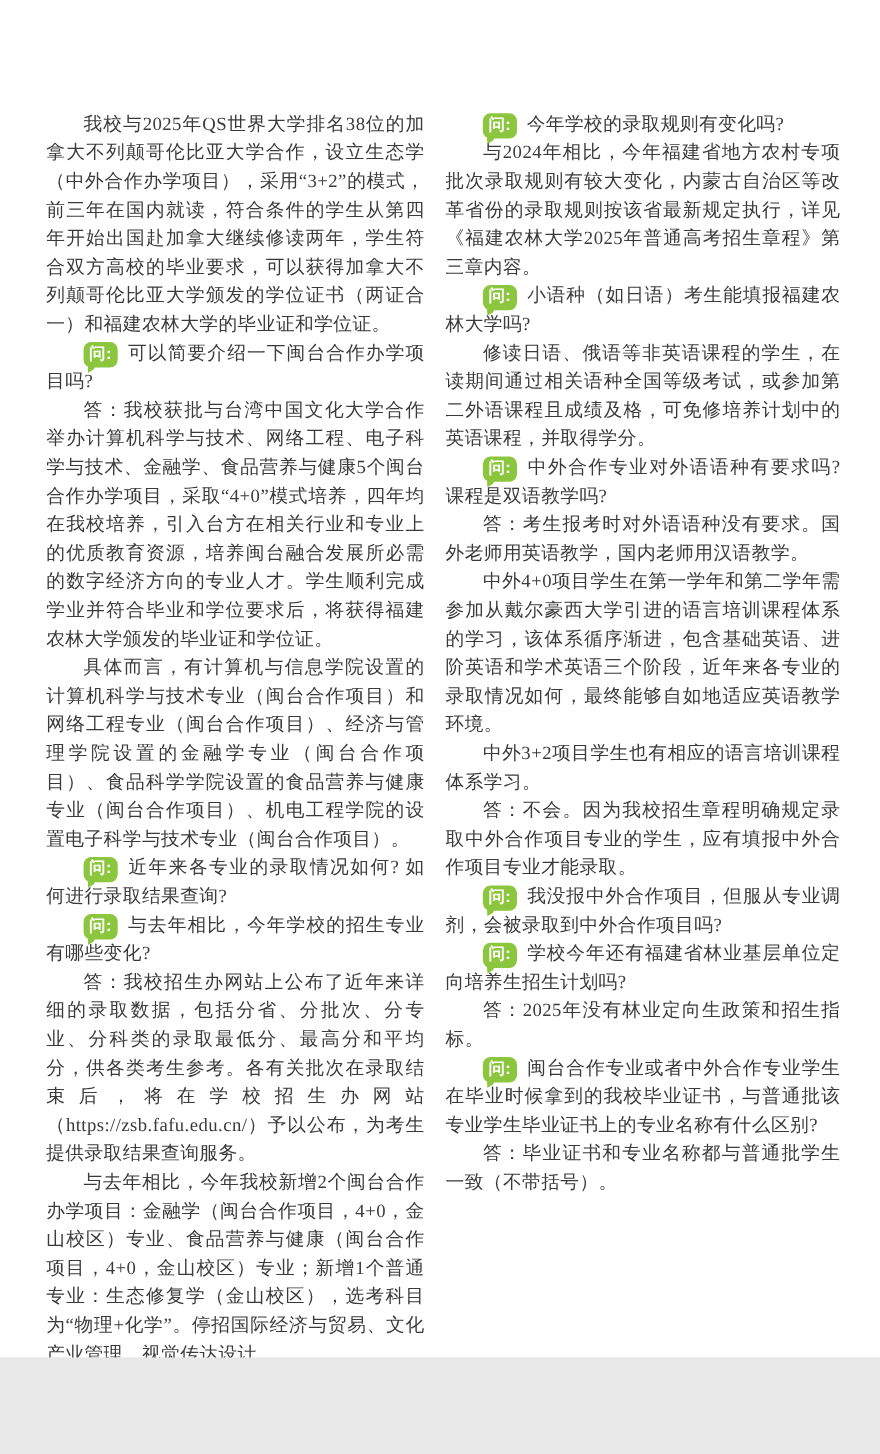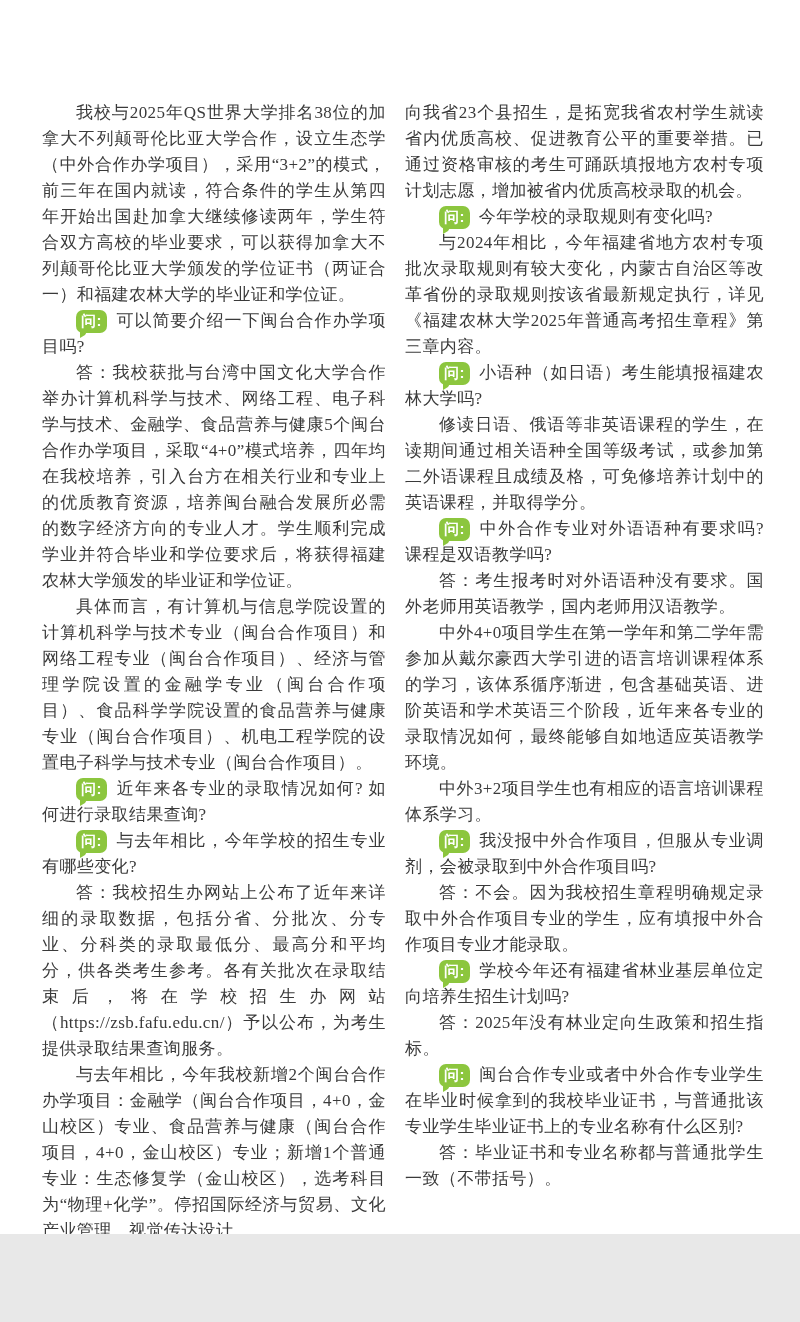--- a/index.html
+++ b/index.html
@@ -92,31 +92,30 @@
       <p class="blk">具体而言，有计算机与信息学院设置的计算机科学与技术专业（闽台合作项目）和网络工程专业（闽台合作项目）、经济与管理学院设置的金融学专业（闽台合作项目）、食品科学学院设置的食品营养与健康专业（闽台合作项目）、机电工程学院的设置电子科学与技术专业（闽台合作项目）。</p>
       <p class="blk"><span class="qbadge">问:</span><span>近年来各专业的录取情况如何? 如何进行录取结果查询?</span></p>
       <p class="blk"><span class="qbadge">问:</span><span>与去年相比，今年学校的招生专业有哪些变化?</span></p>
       <p class="blk">答：我校招生办网站上公布了近年来详细的录取数据，包括分省、分批次、分专业、分科类的录取最低分、最高分和平均分，供各类考生参考。各有关批次在录取结束后，将在学校招生办网站（https://zsb.fafu.edu.cn/）予以公布，为考生提供录取结果查询服务。</p>
       <p class="blk">与去年相比，今年我校新增2个闽台合作办学项目：金融学（闽台合作项目，4+0，金山校区）专业、食品营养与健康（闽台合作项目，4+0，金山校区）专业；新增1个普通专业：生态修复学（金山校区），选考科目为“物理+化学”。停招国际经济与贸易、文化产业管理、视觉传达设计。</p>
       <p class="blk"><span class="qbadge">问:</span><span>什么是地方农村专项计划?</span></p>
       <p class="blk">地方农村专项招生计划，是根据上级有关政策，我省组织省属高校实施的专项招生计划，面</p>
     </div>
 
     <div class="col col-right">
-      <p class="blk noindent">向我省23个县招生，是拓宽我省农村学生就读省内优质高校、促进教育公平的重要举措。已通过资格审核的考生可踊跃填报地方农村专项计划志愿，增加被省内优质高校录取的机会。</p>
       <p class="blk"><span class="qbadge">问:</span><span>今年学校的录取规则有变化吗?</span></p>
       <p class="blk">与2024年相比，今年福建省地方农村专项批次录取规则有较大变化，内蒙古自治区等改革省份的录取规则按该省最新规定执行，详见《福建农林大学2025年普通高考招生章程》第三章内容。</p>
       <p class="blk"><span class="qbadge">问:</span><span>小语种（如日语）考生能填报福建农林大学吗?</span></p>
       <p class="blk">修读日语、俄语等非英语课程的学生，在读期间通过相关语种全国等级考试，或参加第二外语课程且成绩及格，可免修培养计划中的英语课程，并取得学分。</p>
       <p class="blk"><span class="qbadge">问:</span><span>中外合作专业对外语语种有要求吗? 课程是双语教学吗?</span></p>
       <p class="blk">答：考生报考时对外语语种没有要求。国外老师用英语教学，国内老师用汉语教学。</p>
       <p class="blk">中外4+0项目学生在第一学年和第二学年需参加从戴尔豪西大学引进的语言培训课程体系的学习，该体系循序渐进，包含基础英语、进阶英语和学术英语三个阶段，近年来各专业的录取情况如何，最终能够自如地适应英语教学环境。</p>
       <p class="blk">中外3+2项目学生也有相应的语言培训课程体系学习。</p>
+      <p class="blk">答：不会。因为我校招生章程明确规定录取中外合作项目专业的学生，应有填报中外合作项目专业才能录取。</p>
       <p class="blk"><span class="qbadge">问:</span><span>我没报中外合作项目，但服从专业调剂，会被录取到中外合作项目吗?</span></p>
-      <p class="blk">答：不会。因为我校招生章程明确规定录取中外合作项目专业的学生，应有填报中外合作项目专业才能录取。</p>
       <p class="blk"><span class="qbadge">问:</span><span>学校今年还有福建省林业基层单位定向培养生招生计划吗?</span></p>
       <p class="blk">答：2025年没有林业定向生政策和招生指标。</p>
       <p class="blk"><span class="qbadge">问:</span><span>闽台合作专业或者中外合作专业学生在毕业时候拿到的我校毕业证书，与普通批该专业学生毕业证书上的专业名称有什么区别?</span></p>
       <p class="blk">答：毕业证书和专业名称都与普通批学生一致（不带括号）。</p>
     </div>
 
   </div>
 
   <div class="footer">
     <span class="pagenum">17</span>

